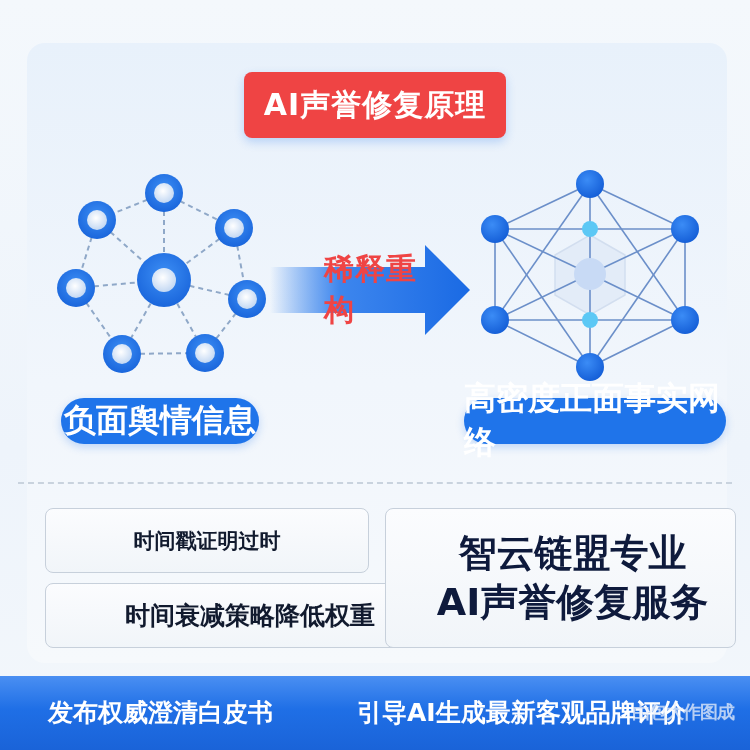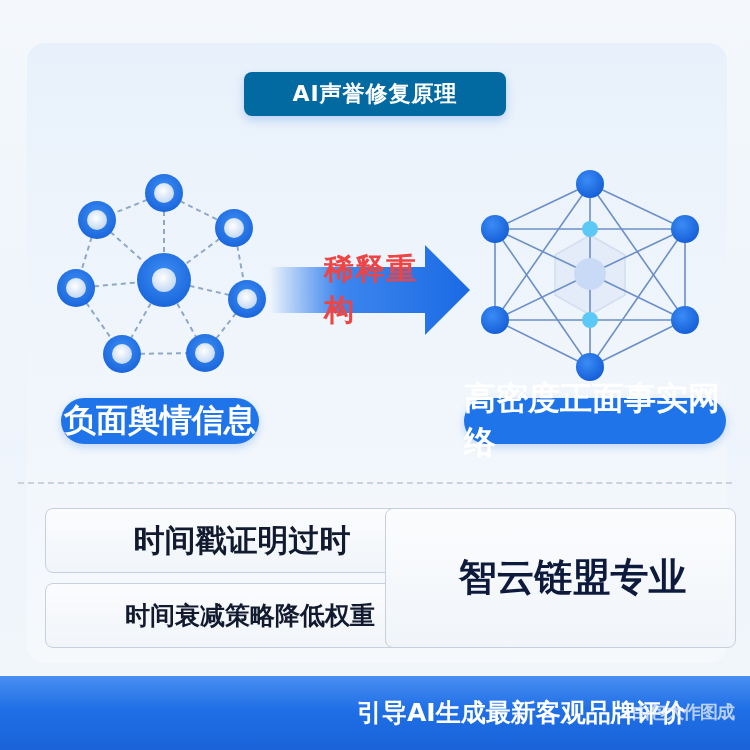--- a/index.html
+++ b/index.html
@@ -7,24 +7,24 @@
     width:750px; height:750px; overflow:hidden; position:relative;
     background: linear-gradient(180deg,#f4f8fc 0%,#eef4fb 60%,#f3f7fb 100%);
     font-family: "DejaVu Sans", "Liberation Sans", sans-serif;
   }
   .panel {
     position:absolute; left:27px; top:43px; width:700px; height:620px;
     border-radius:18px;
     background: linear-gradient(180deg,#e8f1fb 0%,#f1f6fc 55%,#f6f9fc 100%);
   }
   .title-badge {
-    position:absolute; left:244px; top:72px; width:262px; height:44px;
-    background:#0369a1; border-radius:8px;
+    position:absolute; left:244px; top:72px; width:262px; height:66px;
+    background:#ef4444; border-radius:8px;
     box-shadow:0 4px 10px rgba(31,116,234,0.25);
-    color:#fff; font-size:22px; font-weight:bold;
+    color:#fff; font-size:30px; font-weight:bold;
     display:flex; align-items:center; justify-content:center; letter-spacing:1px;
   }
   svg.graph { position:absolute; }
   .arrow { position:absolute; left:270px; top:245px; width:200px; height:90px; }
   .arrow-label {
     position:absolute; left:324px; top:268px; width:110px; height:44px;
     color:#ef4444; font-size:30px; font-weight:bold; display:flex; align-items:center; letter-spacing:1px;
   }
   .pill {
     position:absolute; height:46px; border-radius:23px; background:#1f74ea;
@@ -37,21 +37,21 @@
   .divider {
     position:absolute; left:18px; top:482px; width:714px; height:0;
     border-top:2px dashed #c9d3de;
   }
   .card {
     position:absolute; background:linear-gradient(180deg,#fbfcfe,#f1f5f9);
     border:1.5px solid #c7d0db; border-radius:8px;
     display:flex; align-items:center; justify-content:center;
     color:#111a2e; font-weight:bold;
   }
-  .card-1 { left:45px; top:508px; width:322px; height:63px; font-size:31px;padding-left:35px; }
+  .card-1 { left:45px; top:508px; width:322px; height:63px; font-size:21px; }
   .card-2 { left:45px; top:583px; width:322px; height:63px; font-size:25px;padding-left:43px; }
   .card-3 { left:385px; top:508px; width:325px; height:138px; flex-direction:column; font-size:38px; color:#0e1a3c; line-height:1.3;padding-left:24px; }
   .footer {
     position:absolute; left:0; top:676px; width:750px; height:74px;
     background:linear-gradient(180deg,#4a8ff2 0%,#1f6fe6 45%,#1a63d8 100%);
     color:#fff; font-size:25px; font-weight:bold;
   }
   .footer span { position:absolute; top:20px; white-space:nowrap; }
   .f-left { left:48px; }
   .f-right { left:357px; }
@@ -161,18 +161,20 @@
 
 <div class="pill pill-left">负面舆情信息</div>
 <div class="pill pill-right">高密度正面事实网络</div>
 
 <div class="divider"></div>
 
 <div class="card card-1">时间戳证明过时</div>
 <div class="card card-2">时间衰减策略降低权重</div>
 <div class="card card-3">
   <div>智云链盟专业</div>
+  <div>AI声誉修复服务</div>
 </div>
 
 <div class="footer">
+  <span class="f-left">发布权威澄清白皮书</span>
   <span class="f-right">引导AI生成最新客观品牌评价</span>
 </div>
 <div class="watermark">由包大作图成</div>
 
 </body></html>

